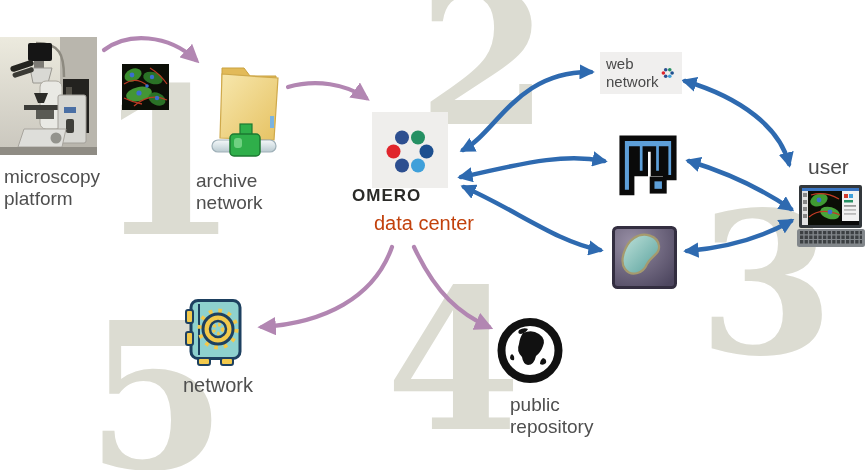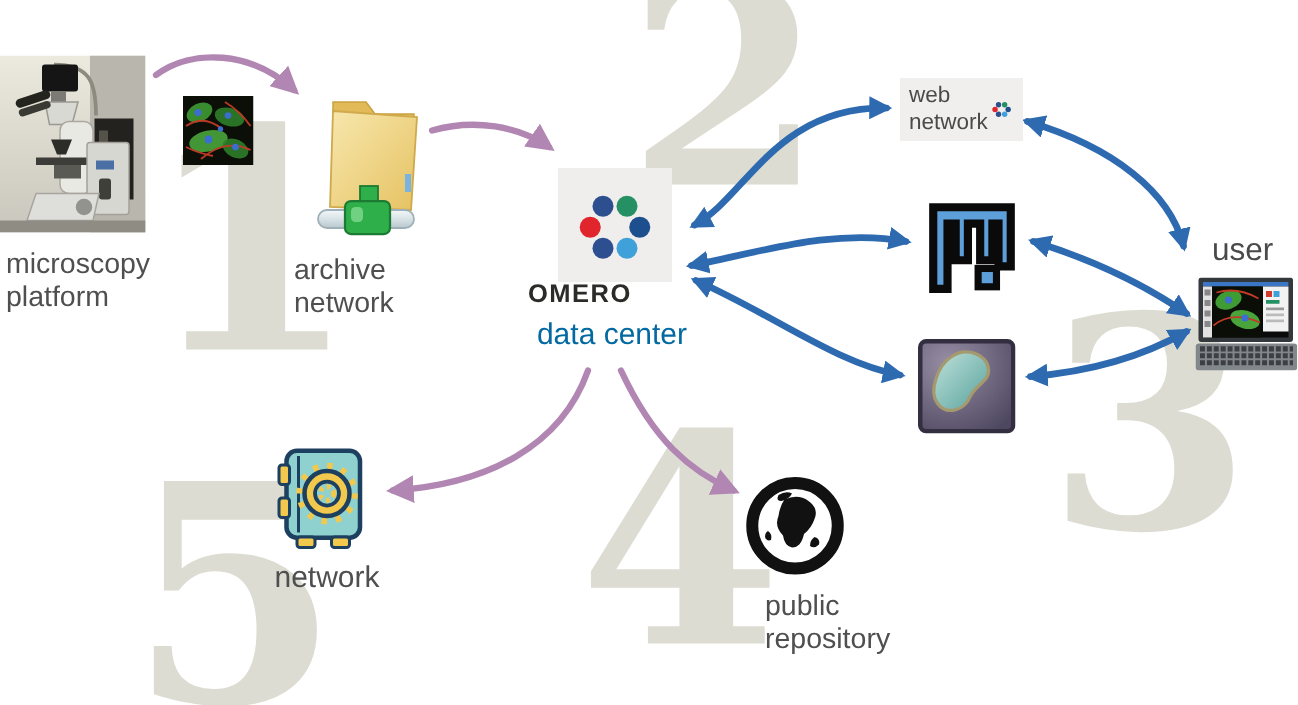--- a/index.html
+++ b/index.html
@@ -9,22 +9,22 @@
   .step-num{position:absolute;font-family:"DejaVu Serif","Liberation Serif",serif;
             font-weight:bold;color:#dcdcd2;line-height:1;z-index:1;user-select:none;}
   
   .lbl{position:absolute;color:#4f4f4f;font-weight:normal;font-size:19px;line-height:22px;z-index:4;}
   .lbl div{white-space:nowrap;}
   
   .node{position:absolute;z-index:3;}
   .omero-box{width:76px;height:76px;background:#efeeec;display:flex;align-items:center;justify-content:center;}
   .omero-title{position:absolute;left:352px;top:186px;width:112px;text-align:left;
                font-weight:bold;font-size:17px;letter-spacing:1px;color:#2b2b28;z-index:4;}
-  .omero-sub{position:absolute;left:330px;top:212px;width:156px;text-align:center;
-             font-size:20px;color:#0369a1;z-index:4;}
+  .omero-sub{position:absolute;left:346px;top:212px;width:156px;text-align:center;
+             font-size:20px;color:#c2410c;z-index:4;}
   .webclient-box{left:600px;top:52px;width:82px;height:42px;background:#f0efee;
                  display:flex;align-items:center;justify-content:space-between;
                  padding:0 6px;box-sizing:border-box;}
   .webclient-text{font-size:15px;line-height:18px;color:#4a4a4a;}
   #arrows{position:absolute;left:0;top:0;z-index:2;}
 </style>
 </head>
 <body>
 
 <div class="stage">

